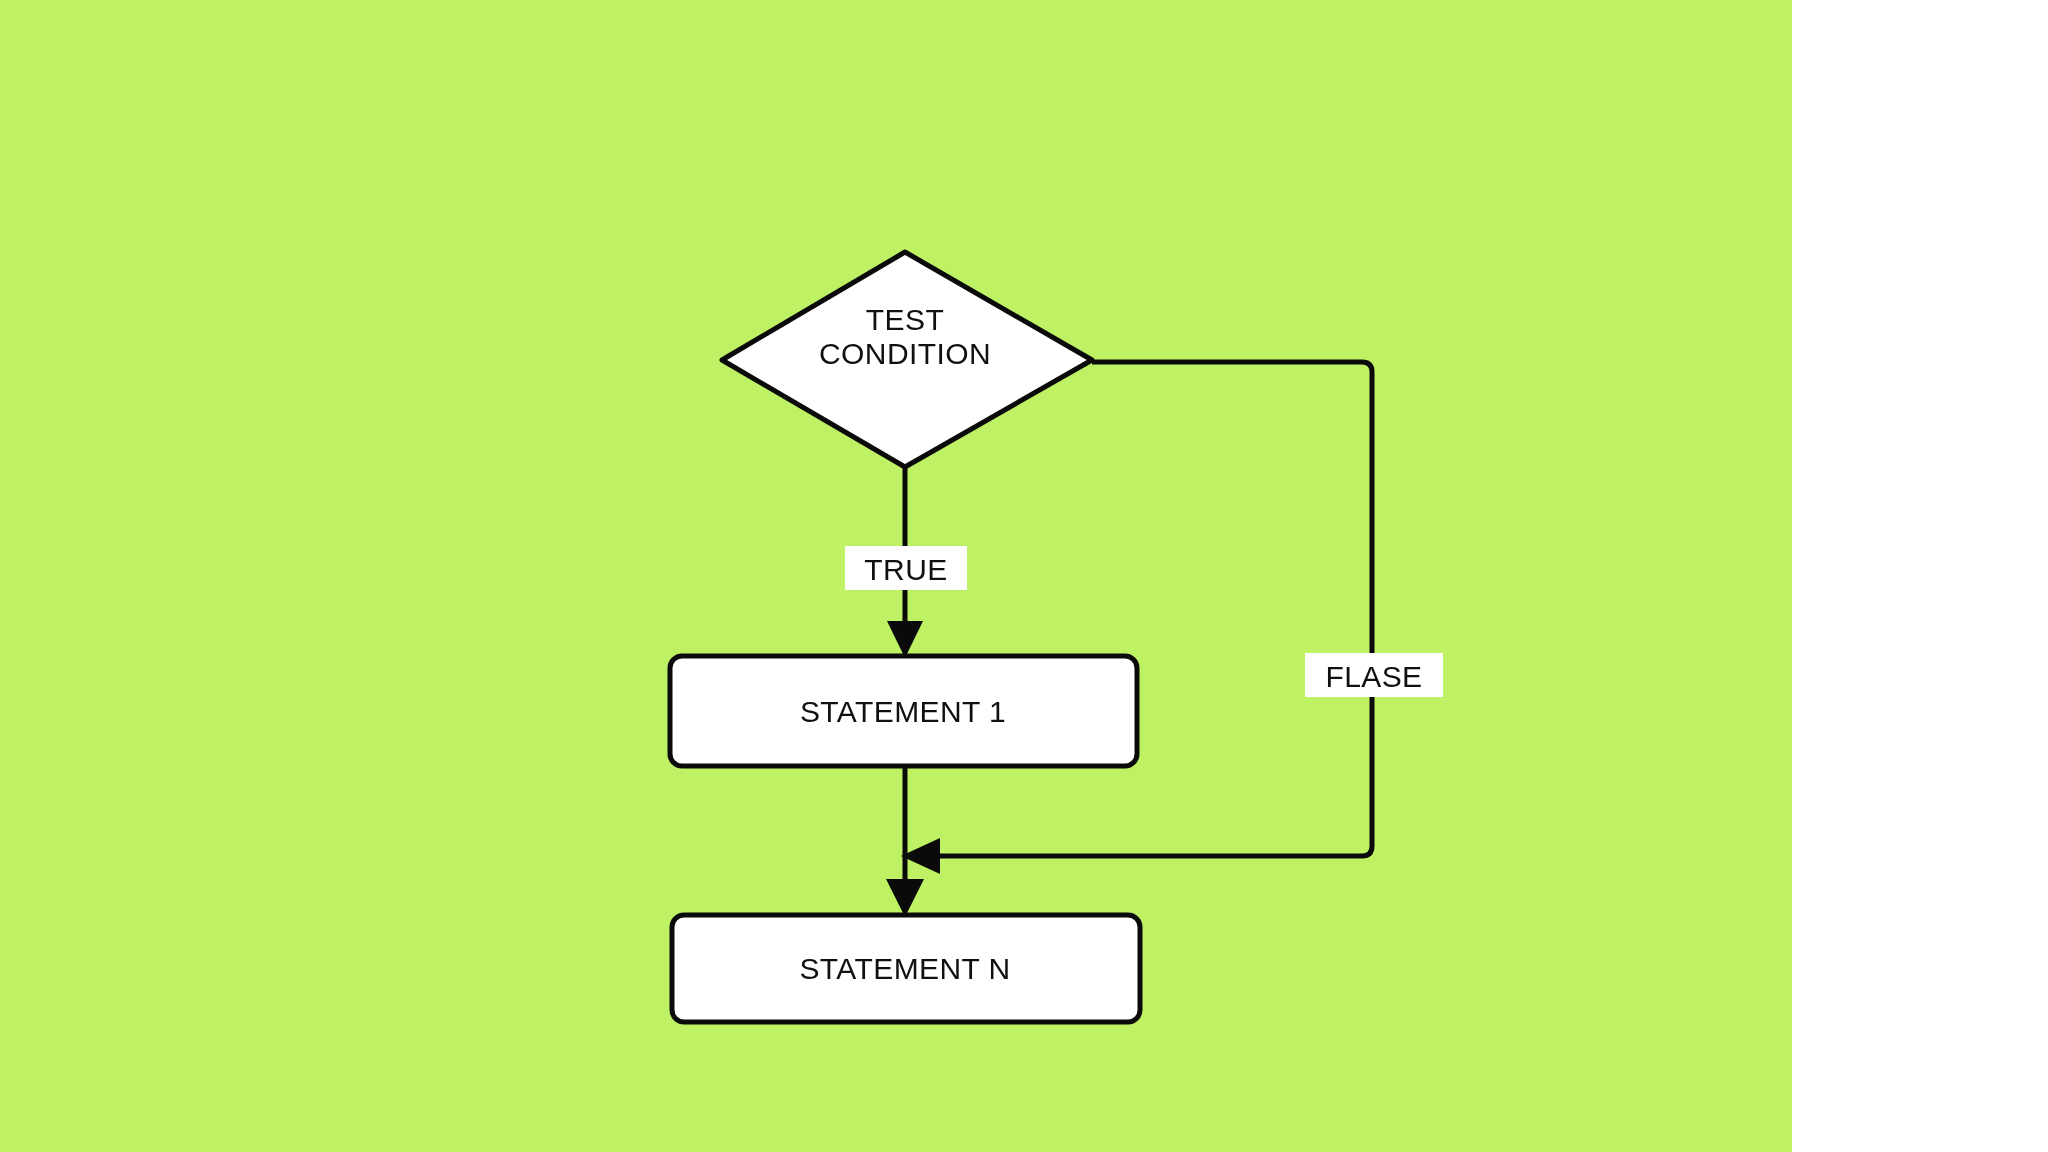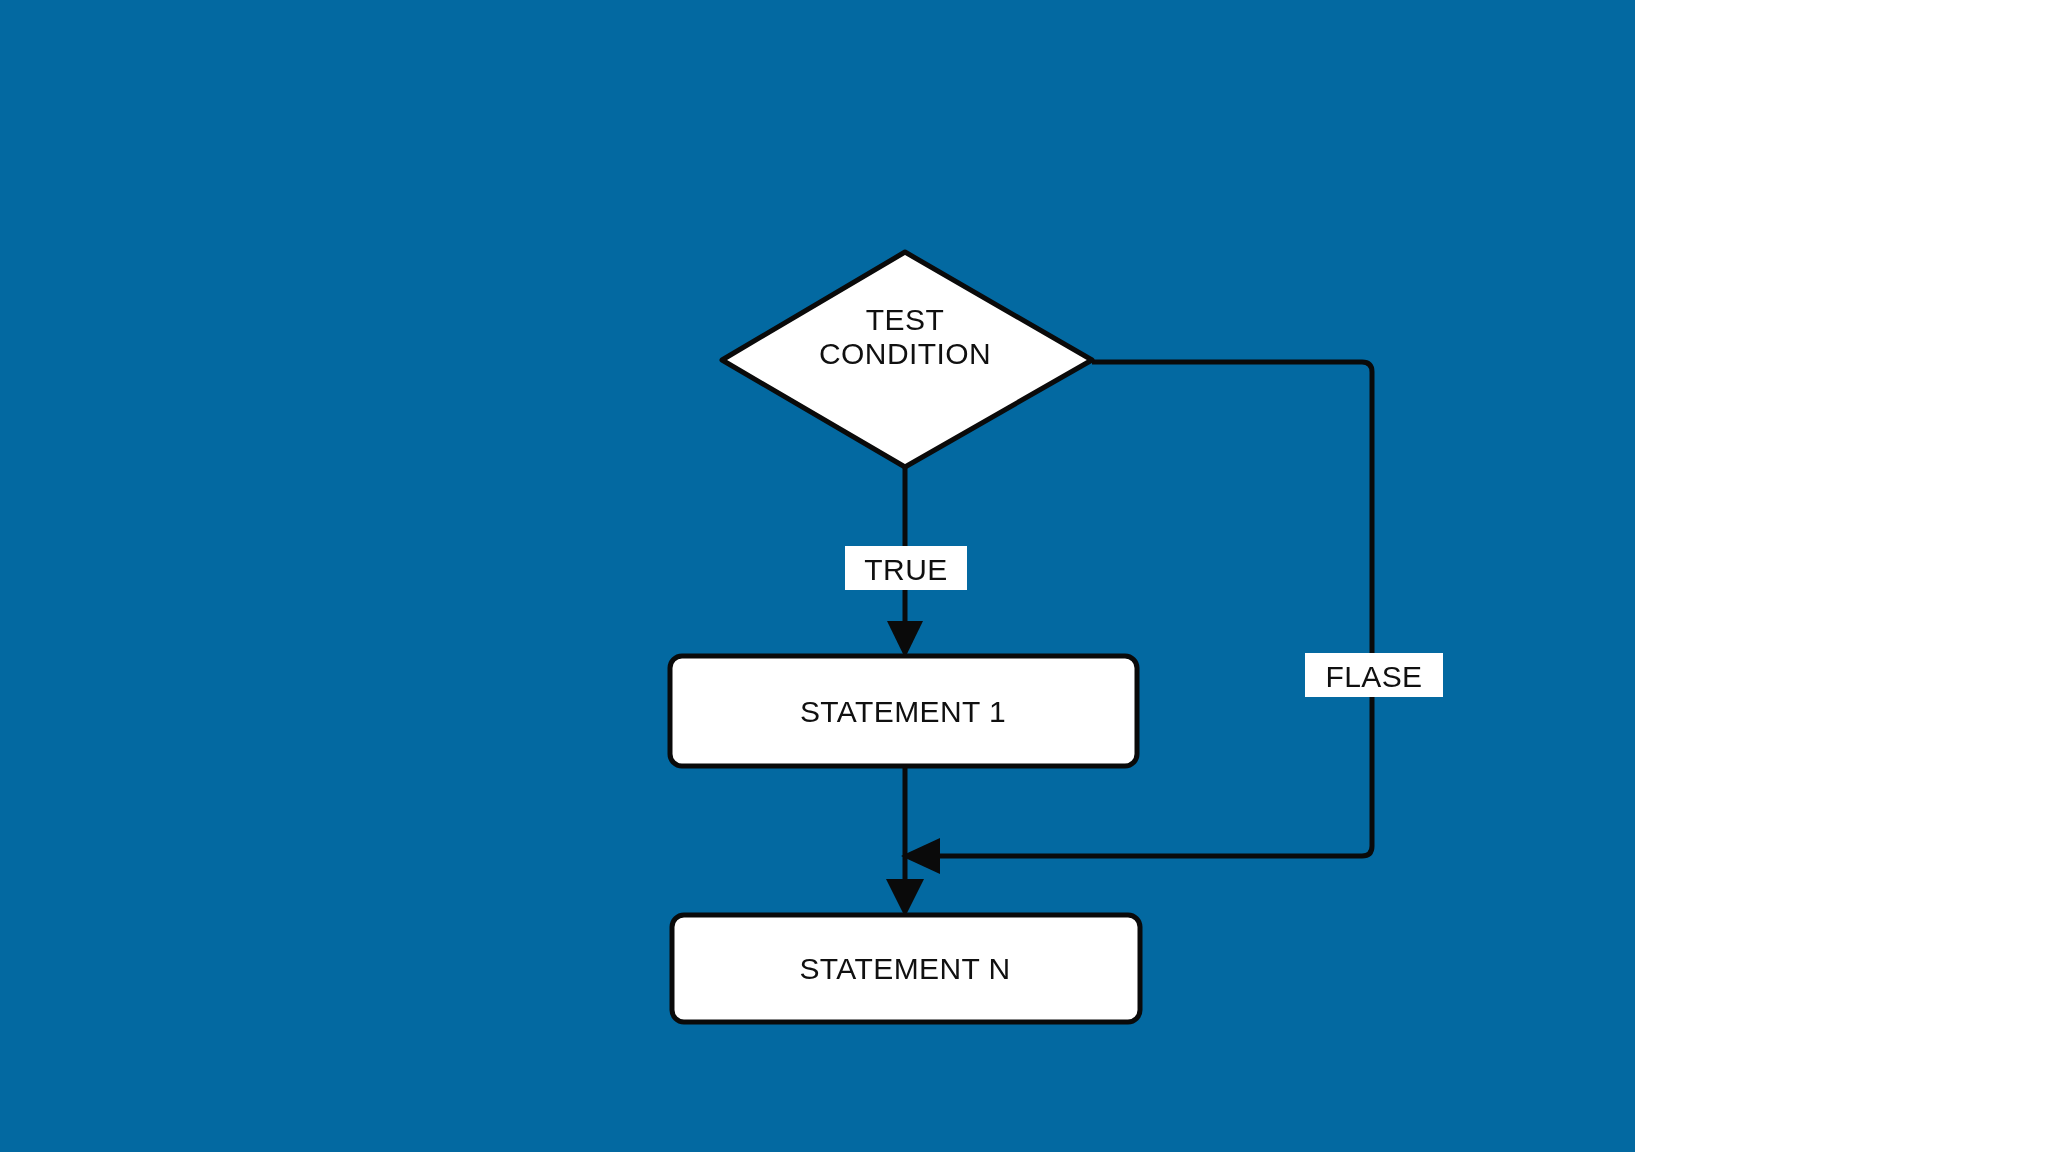--- a/index.html
+++ b/index.html
@@ -9,23 +9,23 @@
     background: #ffffff;
   }
   body {
     width: 2048px;
     height: 1152px;
     overflow: hidden;
     font-family: "Liberation Sans", sans-serif;
   }
   #flowchart-canvas {
     position: relative;
-    width: 1635px;
+    width: 1792px;
     height: 1152px;
-    background: #0369a1;
+    background: #bef264;
   }
   #flow-svg {
     position: absolute;
     top: 0;
     left: 0;
     width: 2048px;
     height: 1152px;
     display: block;
   }
   .node-text {

